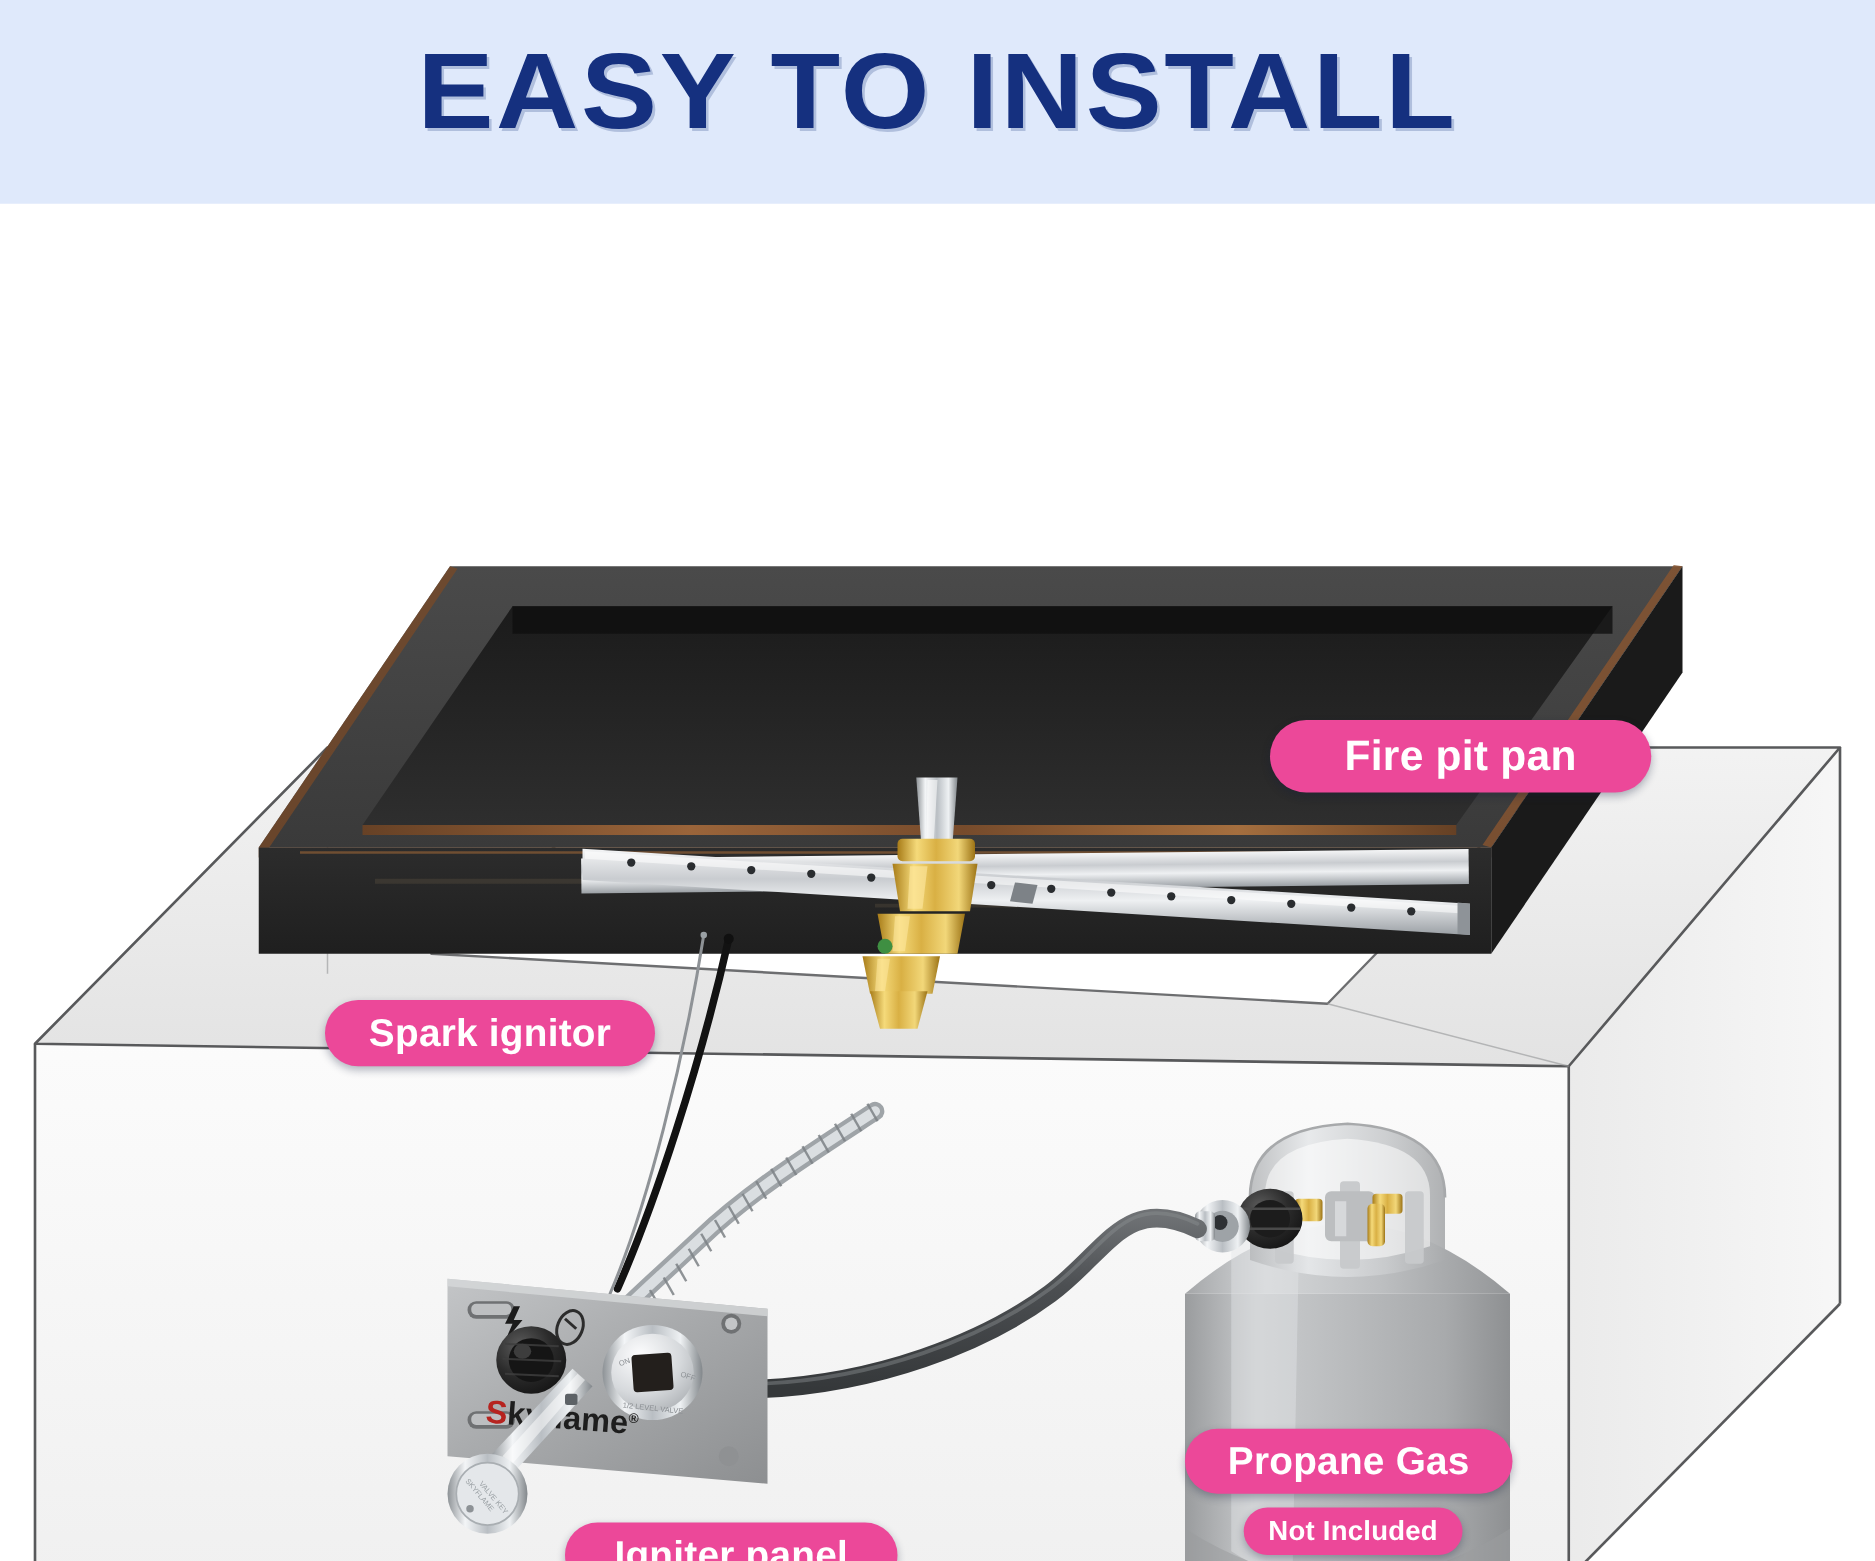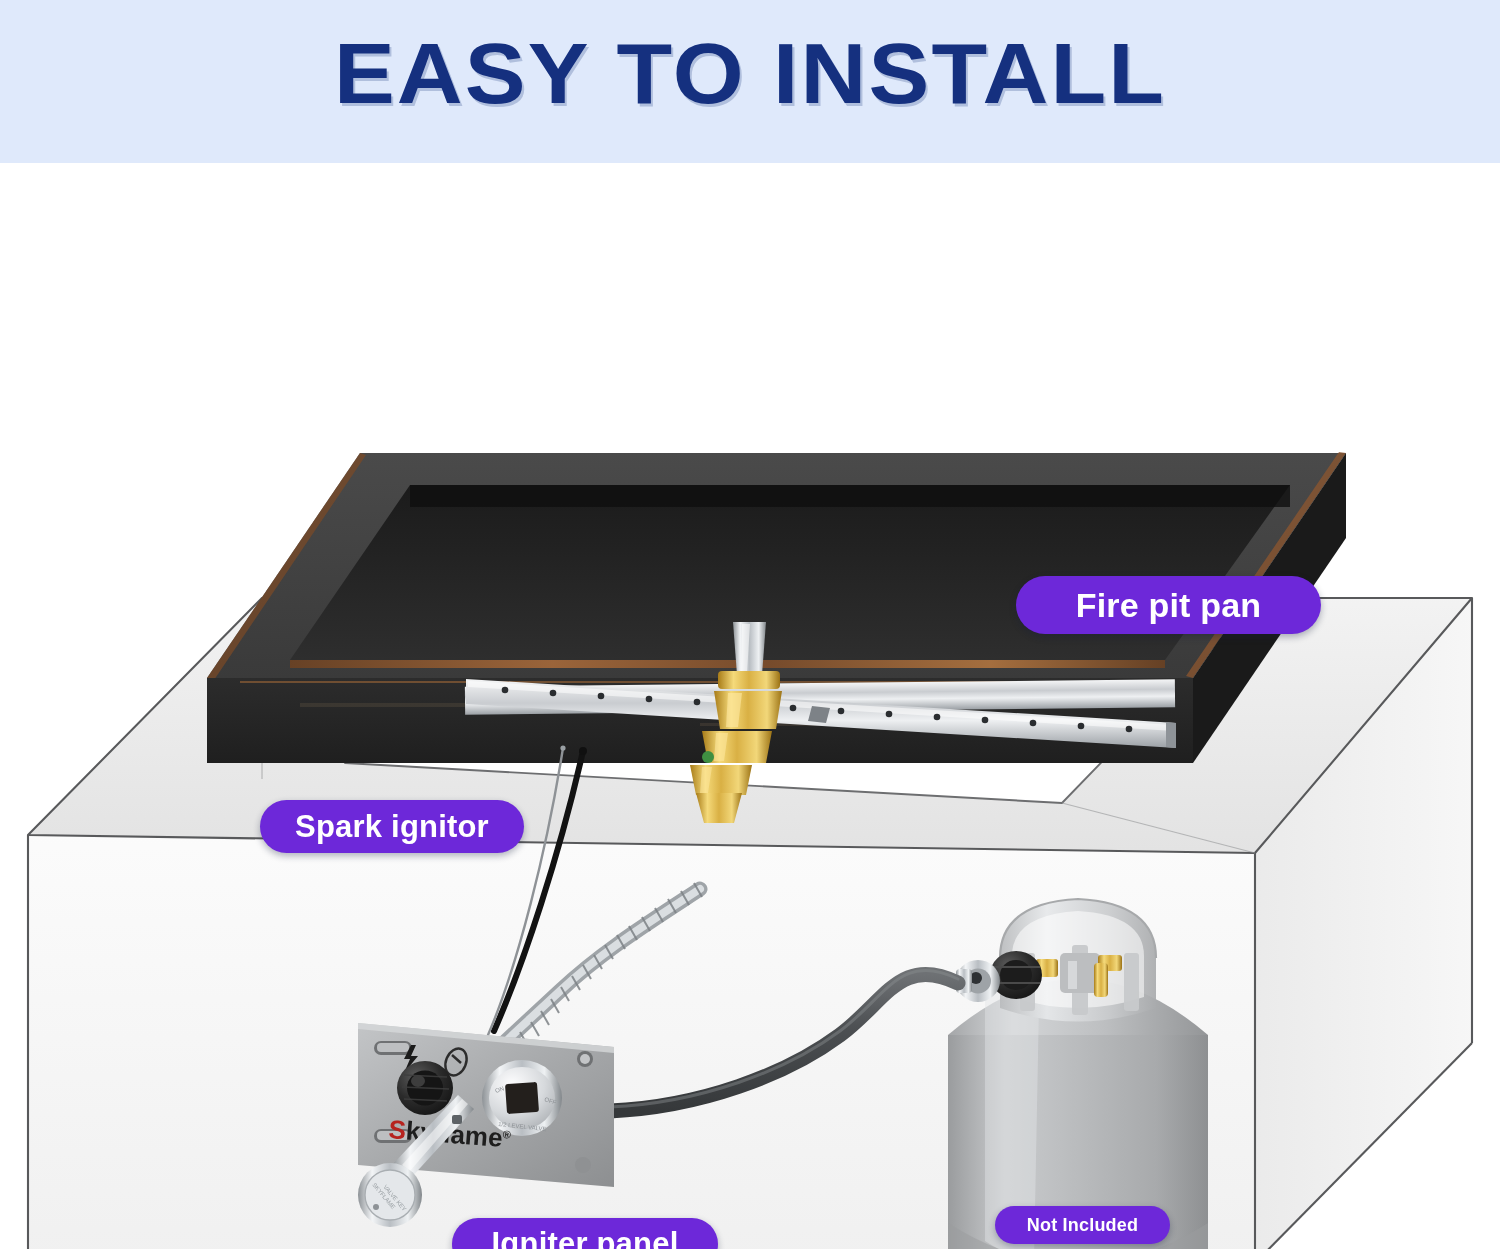--- a/index.html
+++ b/index.html
@@ -30,36 +30,36 @@
     white-space:nowrap;
   }
 
   
   #stage{ position:absolute; left:0; top:163px; width:1500px; height:1086px; background:#fff; }
   #scene-svg{ position:absolute; left:0; top:0; width:1500px; height:1086px; }
 
   
   .pill{
     position:absolute;
-    background:#6d28d9;
+    background:#ec4899;
     color:#ffffff;
     border-radius:999px;
     font-weight:700;
     display:flex; align-items:center; justify-content:center;
     white-space:nowrap;
     box-shadow:0 3px 7px rgba(20,30,60,.33);
     letter-spacing:.2px;
     z-index:40;
   }
   #pill-firepit { left:1016px; top:413px; width:305px; height:58px; font-size:34px; }
   #pill-spark   { left:260px;  top:637px; width:264px; height:53px; font-size:31px;text-align:right; }
   #pill-mixer   { left:772px;  top:645px; width:254px; height:52px; font-size:31px;
                   font-family:"Liberation Sans Narrow","Liberation Sans",sans-serif; letter-spacing:.5px;}
   #pill-propane { left:948px;  top:980px; width:262px; height:52px; font-size:31px; }
-  #pill-notincl { left:995px;  top:1043px; width:175px; height:38px; font-size:18px; }
+  #pill-notincl { left:995px;  top:1043px; width:175px; height:38px; font-size:22px; }
   #pill-igniter { left:452px;  top:1055px; width:266px; height:52px; font-size:31px; }
 </style>
 </head>
 <body>
 
 <div id="header-band">
   <div id="header-title">EASY TO INSTALL</div>
 </div>
 
 <div id="stage">
@@ -436,18 +436,19 @@
       </g>
     </g>
 
   </svg>
 
   <div class="pill" id="pill-firepit">Fire pit pan</div>
 
   <div class="pill" id="pill-spark">Spark ignitor</div>
 
 
+  <div class="pill" id="pill-propane">Propane Gas</div>
 
   <div class="pill" id="pill-notincl">Not Included</div>
 
   <div class="pill" id="pill-igniter">Igniter panel</div>
 
 </div>
 
 </body></html>

